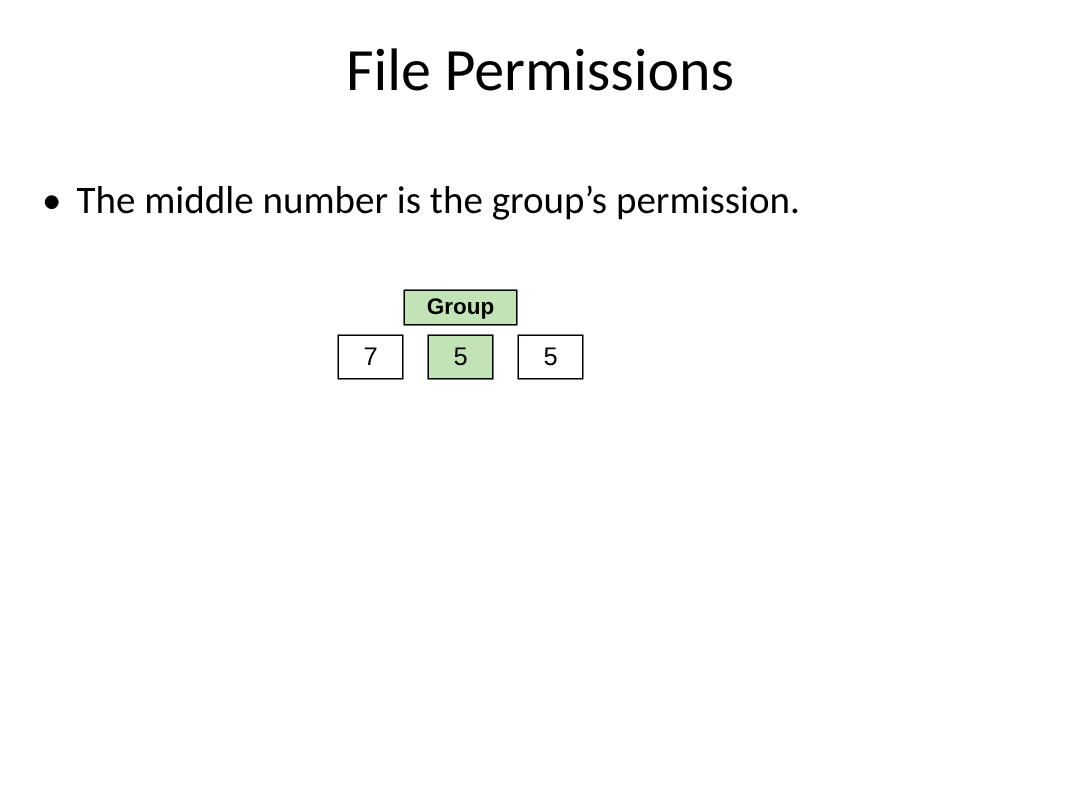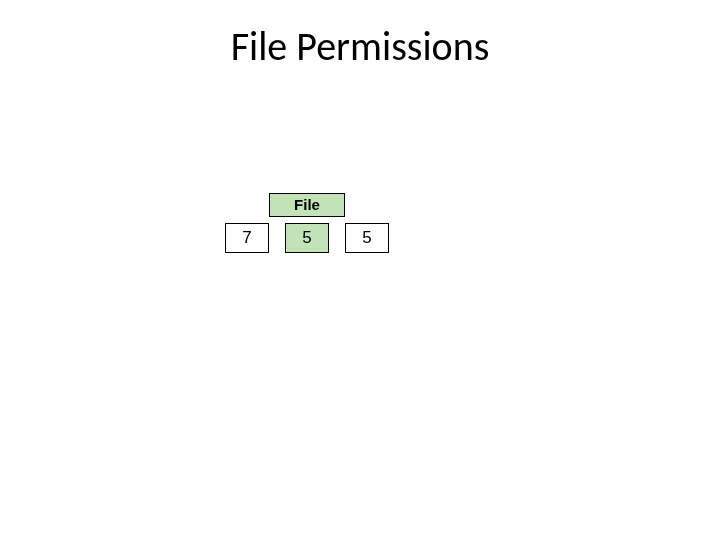--- a/index.html
+++ b/index.html
@@ -90,23 +90,26 @@
   .d1 { left: 60px; }
   .d2 { left: 120px; }
 </style>
 </head>
 <body>
 
 <div class="slide">
 
   <div class="title">File Permissions</div>
 
+  <div class="bullet-line">
+    <span class="bullet-dot">•</span><span class="bullet-text">The middle number is the group’s permission.</span>
+  </div>
 
   <div class="diagram">
-    <div class="label-box">File</div>
+    <div class="label-box">Group</div>
     <div class="digit-row">
       <div class="digit d0">7</div>
       <div class="digit d1 highlight">5</div>
       <div class="digit d2">5</div>
     </div>
   </div>
 
 </div>
 
 </body></html>

